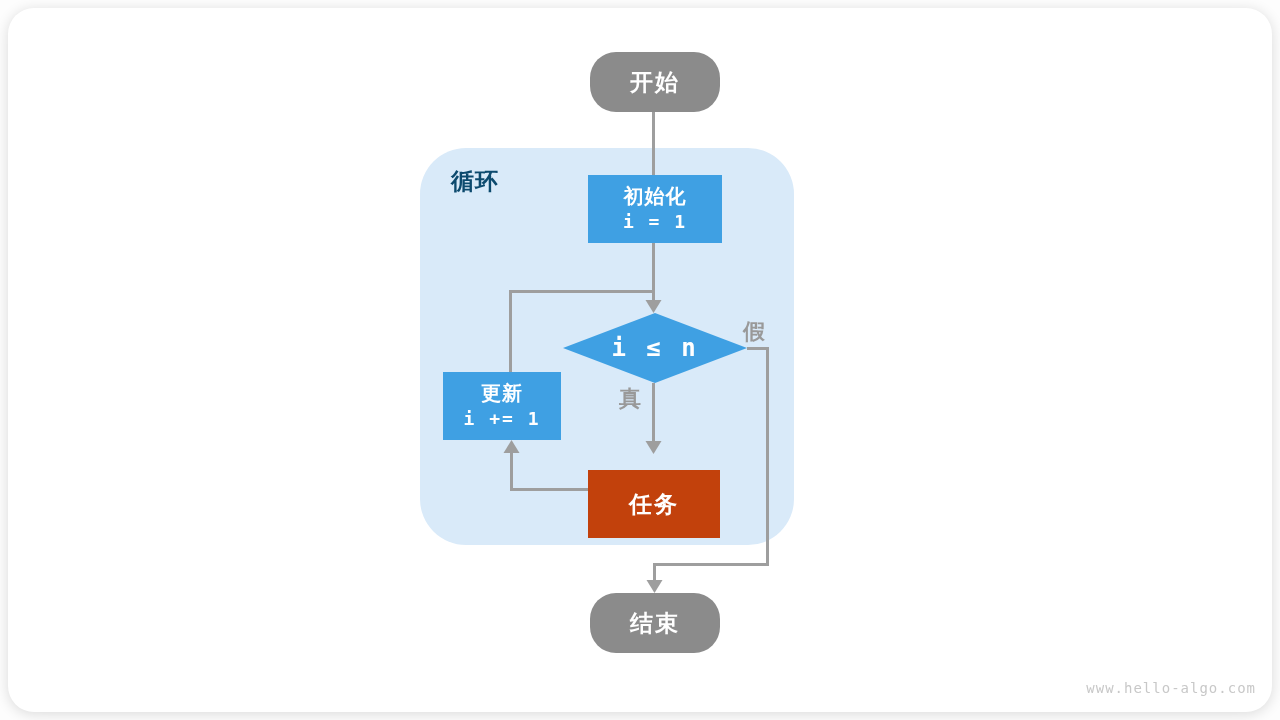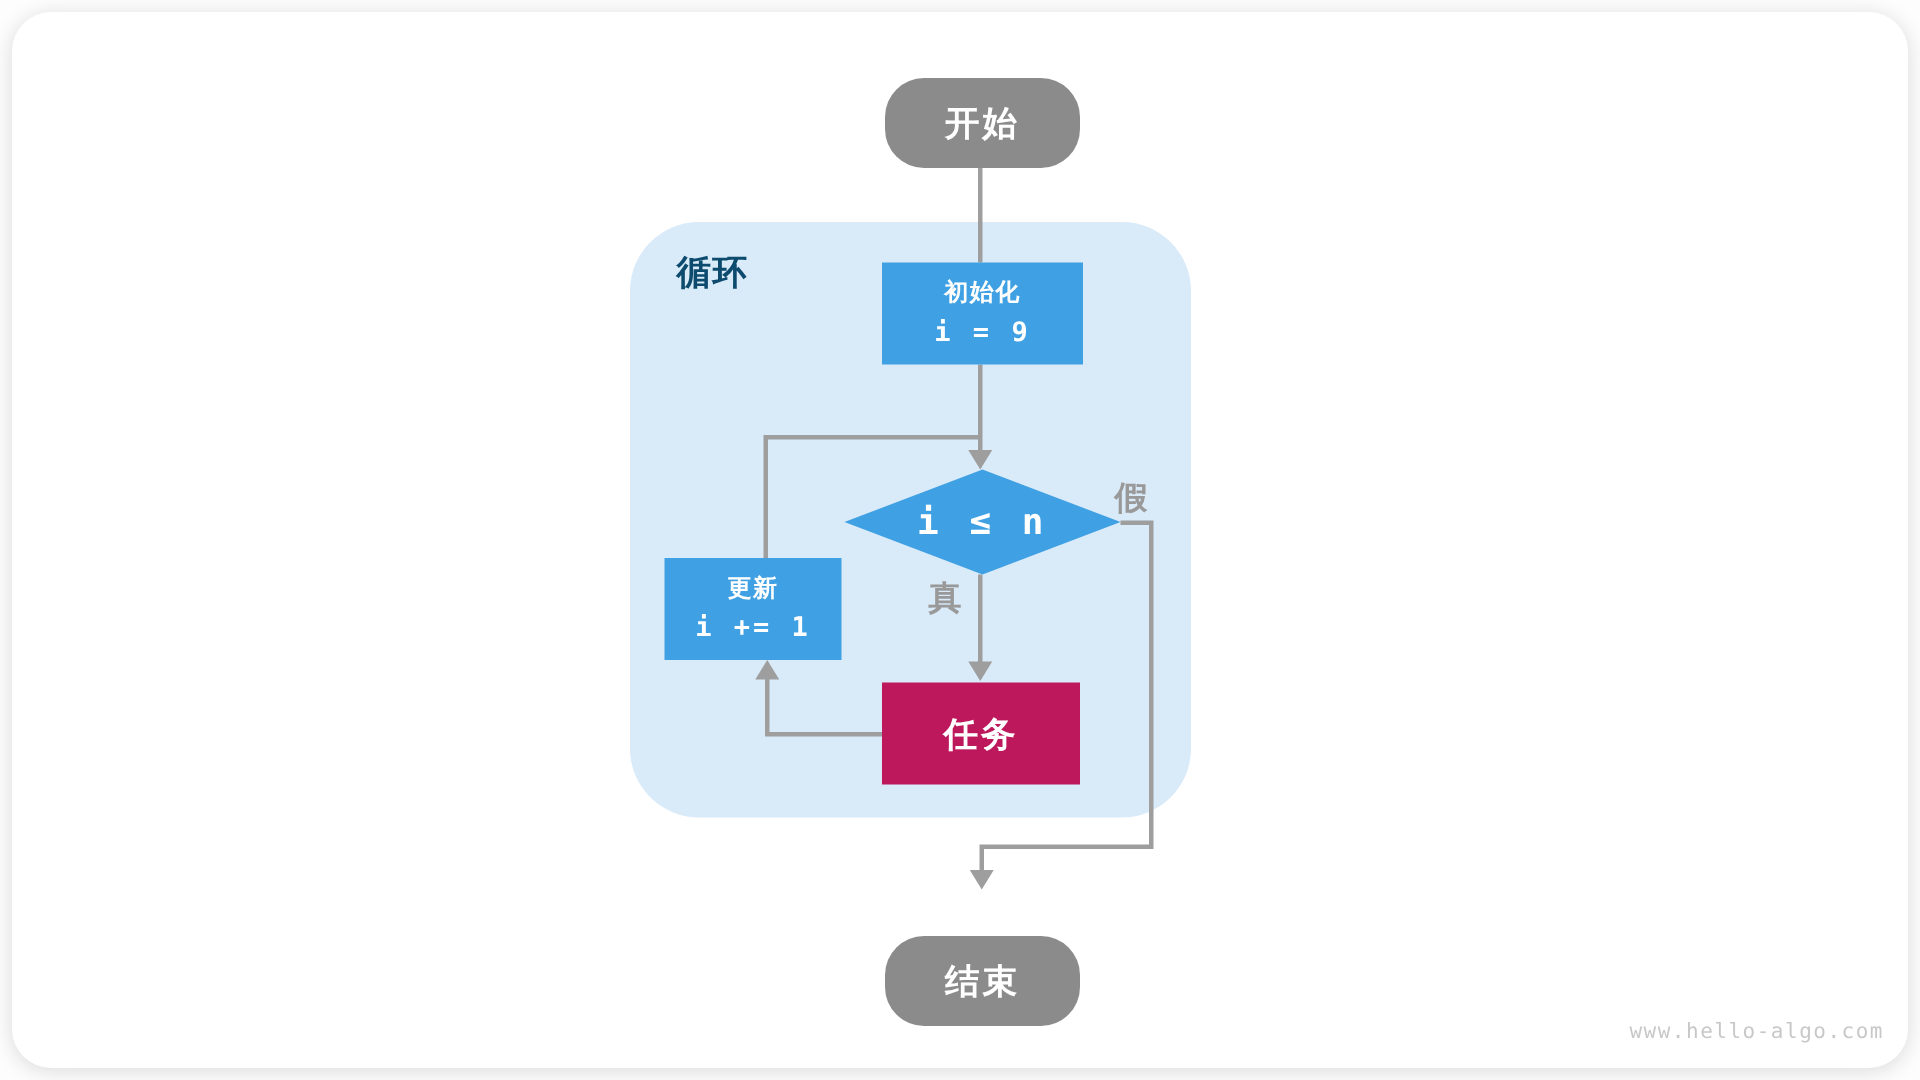--- a/index.html
+++ b/index.html
@@ -38,29 +38,29 @@
     display: flex; flex-direction: column;
     align-items: center; justify-content: center;
     color: #ffffff; font-weight: bold; text-align: center;
   }
   .terminal {
     width: 130px; height: 60px;
     background: #8b8b8b; border-radius: 26px;
     font-size: 23px; letter-spacing: 2px;
   }
   .node-start { left: 590px; top: 52px; }
-  .node-end   { left: 590px; top: 624px; }
+  .node-end   { left: 590px; top: 593px; }
 
   .process { background: #3fa0e3; }
   .node-init   { left: 588px; top: 175px; width: 134px; height: 68px; }
   .node-update { left: 443px; top: 372px; width: 118px; height: 68px; }
-  .node-task   { left: 588px; top: 455px; width: 132px; height: 68px;
-                 background: #be185d; font-size: 23px; letter-spacing: 2px; }
+  .node-task   { left: 588px; top: 470px; width: 132px; height: 68px;
+                 background: #c2410c; font-size: 23px; letter-spacing: 2px; }
 
-  .node .cn-line { font-size: 16px; letter-spacing: 1px; line-height: 26px; }
+  .node .cn-line { font-size: 20px; letter-spacing: 1px; line-height: 26px; }
   .node .code-line {
     font-family: "DejaVu Sans Mono", monospace;
     font-size: 18px; font-weight: bold; letter-spacing: 2px; line-height: 26px;
   }
 
   .condition-text {
     position: absolute; left: 563px; top: 313px;
     width: 184px; height: 70px;
     display: flex; align-items: center; justify-content: center;
     color: #ffffff; font-weight: bold;
@@ -109,21 +109,21 @@
     </g>
     <polygon fill="#3fa0e3" points="563,348 655,313 747,348 655,383"></polygon>
   </svg>
 
   <div class="node terminal node-start">
     <span>开始</span>
   </div>
 
   <div class="node process node-init">
     <span class="cn-line">初始化</span>
-    <span class="code-line">i = 9</span>
+    <span class="code-line">i = 1</span>
   </div>
 
   <div class="condition-text">
     <span>i ≤ n</span>
   </div>
 
   <div class="edge-label label-false">假</div>
   <div class="edge-label label-true">真</div>
 
   <div class="node process node-update">

